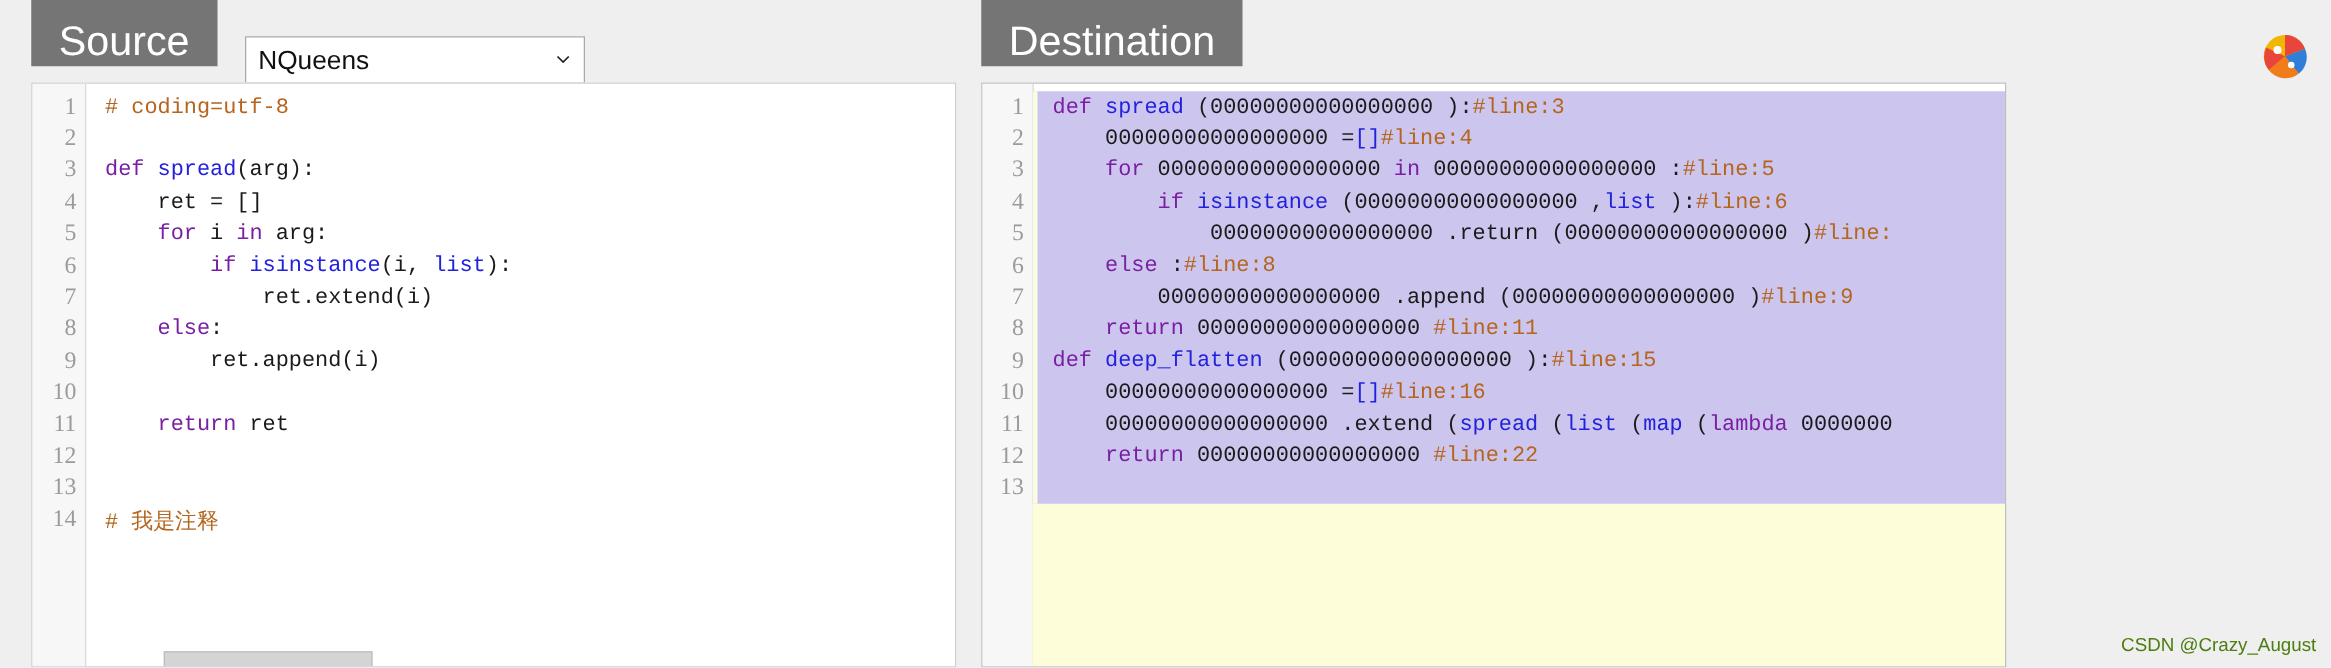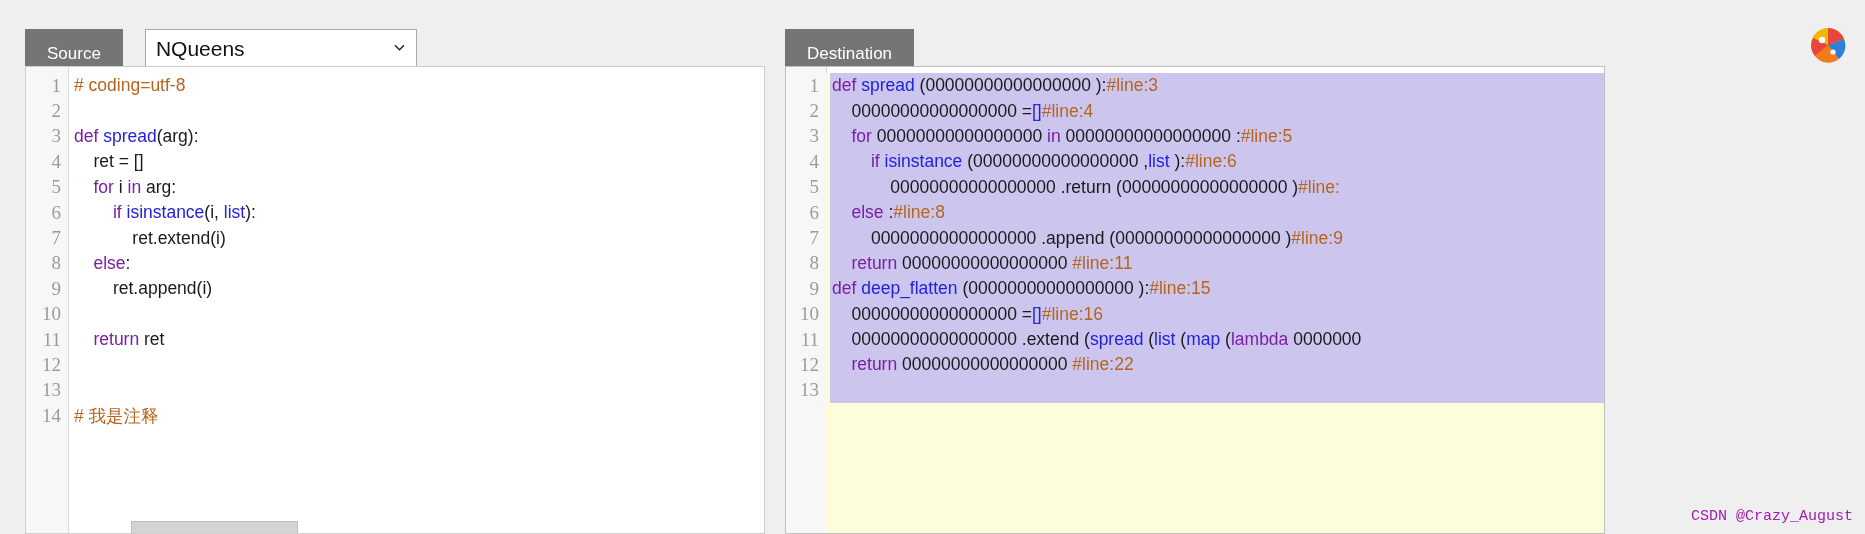--- a/index.html
+++ b/index.html
@@ -14,24 +14,23 @@
   
   .panel { position: absolute; top: 0; }
   #source-panel { left: 25px; width: 740px; }
   #dest-panel   { left: 785px; width: 924px; }
 
   .panel-head { display: flex; align-items: flex-start; height: 66px; }
 
   .tab {
     background: #757575;
     color: #ffffff;
-    font-size: 17px;
+    font-size: 33px;
     line-height: 1;
     padding: 16px 22px 17px 22px;
-    margin-top: 29px;
     height: 20px;
     box-sizing: content-box;
     white-space: nowrap;
     user-select: none;
   }
 
   .select-wrap { margin-top: 29px; margin-left: 22px; position: relative; }
   select.combo {
     -webkit-appearance: none; appearance: none;
     width: 272px; height: 38px;
@@ -86,25 +85,25 @@
     text-align: right;
     padding-right: 7px;
     box-sizing: border-box;
     color: #9b9b9b;
     font-size: 19px;
     font-family: "Liberation Serif", serif;
     user-select: none;
   }
   #dest-code .lnum { width: 40px; min-width: 40px; }
   .ltext {
-    font-family: Liberation Sans, sans-serif;
+    font-family: Liberation Mono, monospace;
     font-size: 17.5px;
     letter-spacing: 0px;
     color: #1a1a1a;
-    padding-left: 6px;
+    padding-left: 16px;
     white-space: pre;
   }
 
   
   .t-kw   { color: #7a1fa2; }
   .t-fn   { color: #2222dd; }
   .t-cmt  { color: #b5651d; }
   .t-plain{ color: #1a1a1a; }
   .t-blue { color: #2222dd; }
 
@@ -136,22 +135,22 @@
   }
 
   
   #app-icon { position: absolute; right: 18px; top: 26px; width: 38px; height: 38px; }
 
   
   #watermark {
     position: absolute;
     right: 12px; bottom: 9px;
     font-size: 15px;
-    color: #a21caf;
-    font-family: Liberation Mono, monospace;
+    color: #4d7c0f;
+    font-family: Liberation Sans, sans-serif;
     user-select: none;
     z-index: 5;
   }
 </style>
 </head>
 <body>
 
 <div id="root">
 
   <div class="panel" id="source-panel">

